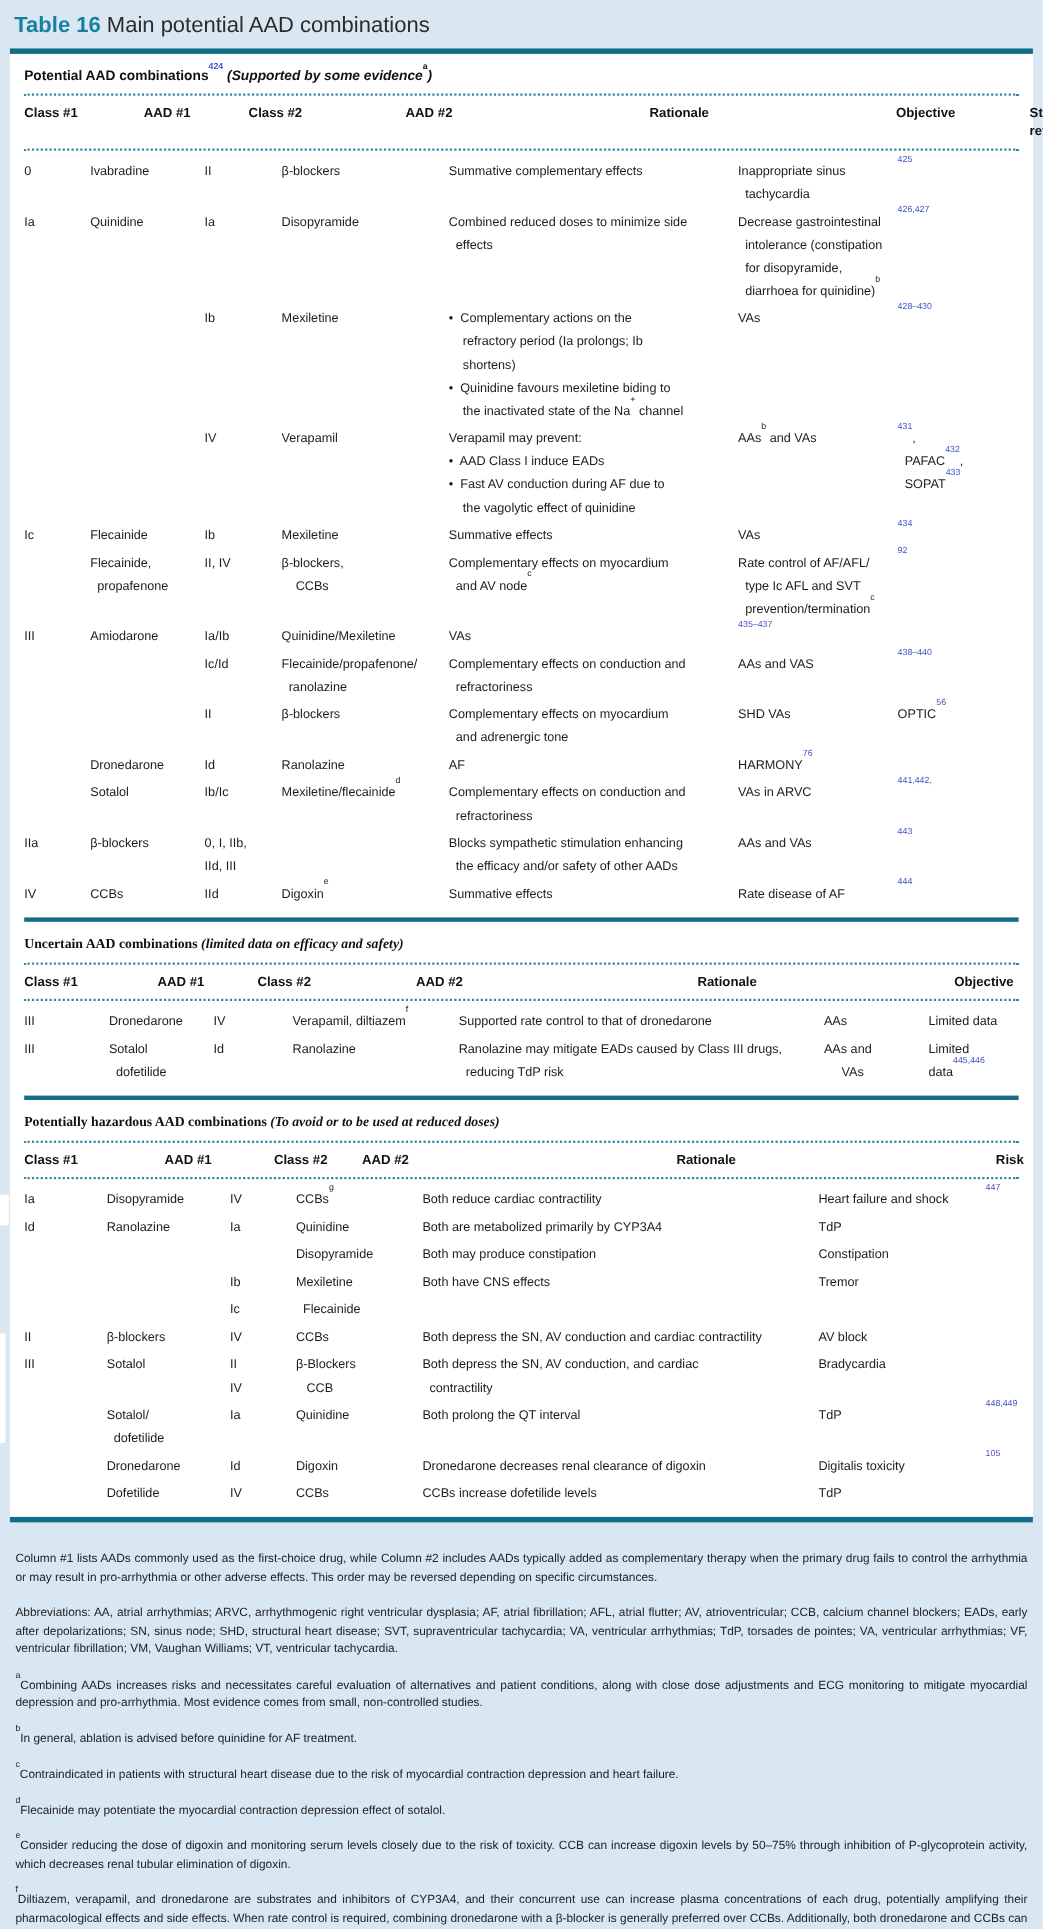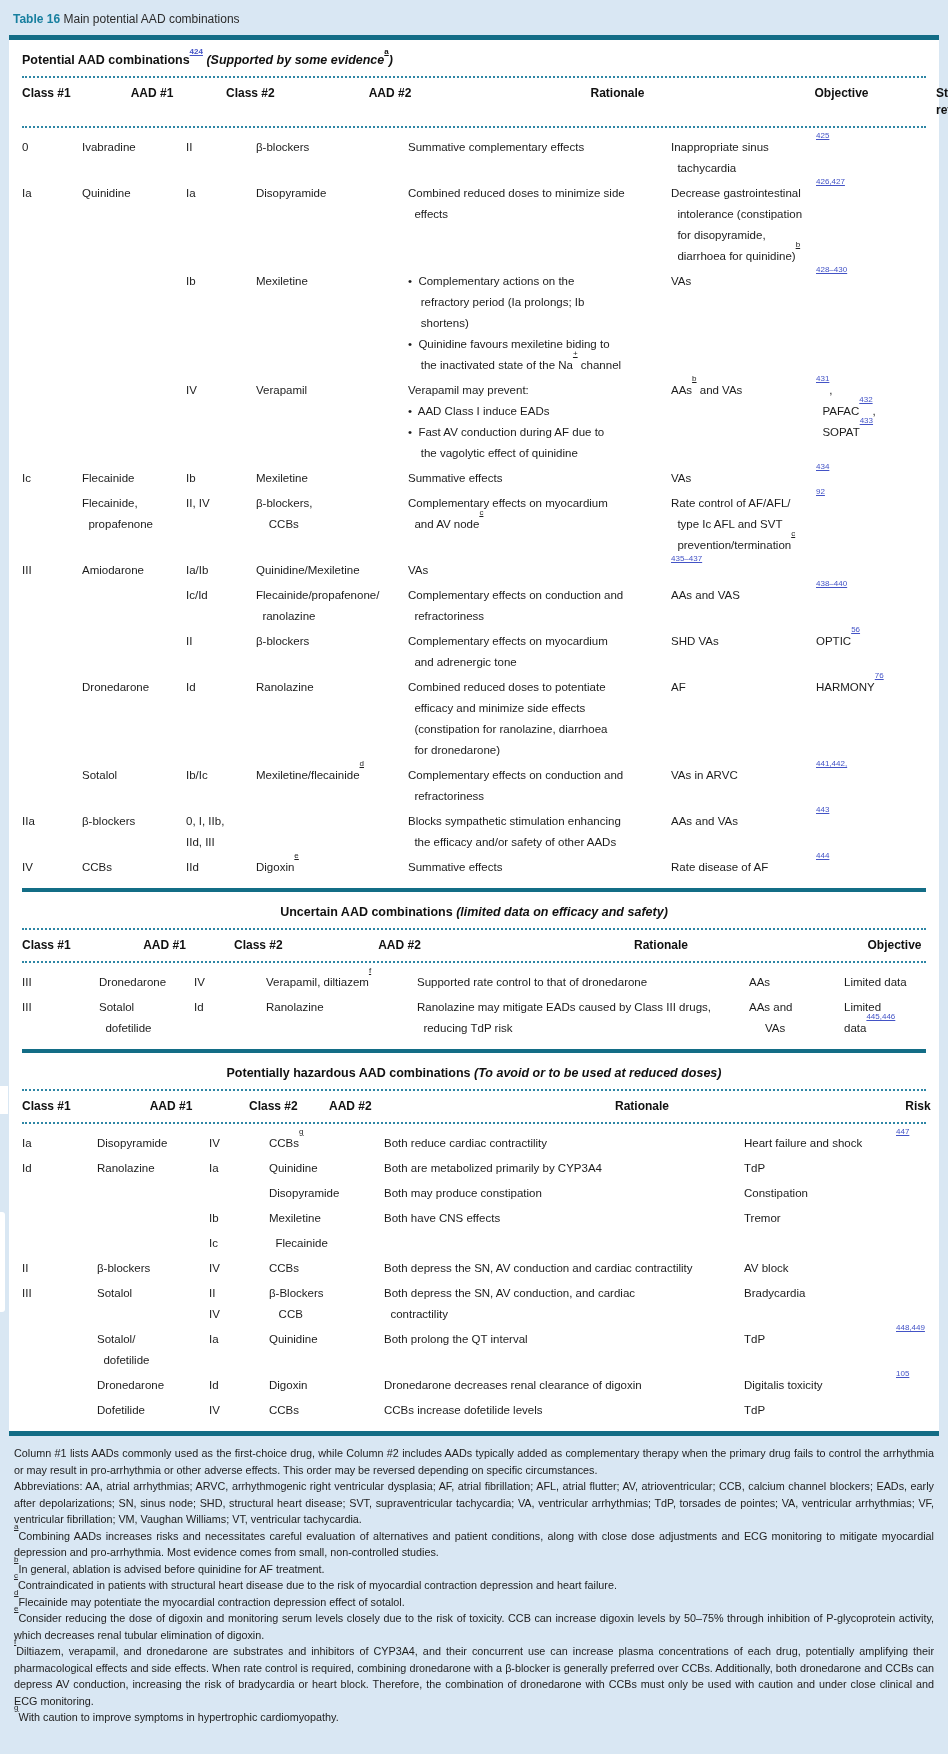--- a/index.html
+++ b/index.html
@@ -5,50 +5,50 @@
 <style>
   html,body{margin:0;padding:0;}
   body{
     width:948px;height:1754px;overflow:hidden;
     background:#d9e7f3;
     font-family:"Liberation Sans",sans-serif;
     color:#1c1c1c;
     position:relative;
   }
   .page{padding:10px 9px 0 9px;}
-  .caption{font-size:12px;padding:2px 0 9px 4px;color:#2b2b2b;}
+  .caption{font-size:20px;padding:2px 0 9px 4px;color:#2b2b2b;}
   .cap-label{font-weight:bold;color:var(--cap,#177f9f);}
   .card{
     background:#ffffff;
     border-top:5px solid var(--teal,#136d86);
     border-bottom:5px solid var(--teal,#136d86);
     padding:0 13px;
   }
   .section{padding:6px 0 8px;}
   .section + .section{border-top:4px solid var(--teal,#136d86);}
   .sec-title{font-weight:bold;font-size:12.5px;padding:7px 0 7px;color:#111;}
-  .sec-title.align-center{text-align:center;}
+  .sec-title.align-center{font-family:Liberation Serif, serif;}
   .st-italic{font-style:italic;}
   .dotted{height:0;border-top:2px dotted var(--dots,#2e86a5);margin:2px 0;}
   .trow{display:grid;column-gap:4px;}
   .cols-s1{grid-template-columns:56px 100px 66px 148px 259px 141px 1fr;}
   .cols-s2{grid-template-columns:73px 91px 68px 147px 328px 91px 1fr;}
   .cols-s3{grid-template-columns:71px 108px 56px 111px 356px 148px 1fr;}
   .thead{padding:5px 0;gap:24px;}
   .thead .tcell{font-weight:bold;font-size:12px;line-height:17px;white-space:pre-line;color:#111;}
   .tcell{font-size:11.5px;line-height:21px;white-space:pre-wrap;}
   .tbody{padding:3px 0 2px;}
   .tbody .trow{margin-top:4px;}
   .h-center{text-align:center;}
   .h-right{text-align:left;}
-  sup{font-size:8px;line-height:0;vertical-align:top;position:relative;top:-1px;text-decoration:underline;}
+  sup{font-size:8px;line-height:0;vertical-align:top;position:relative;top:-1px;}
   sup.ref{color:var(--ref,#4353c6);}
   sup.fn{color:inherit;}
   .footnotes{padding:9px 5px 0 5px;}
-  .fnote{font-size:10.8px;line-height:16.5px;text-align:justify;color:#222;}
+  .fnote{font-size:10.8px;line-height:16.5px;text-align:justify;color:#222;margin-top:16px;}
   .edge-notch{position:absolute;left:0;background:#ffffff;}
   .notch-a{top:1086px;width:8px;height:28px;}
   .notch-b{top:1212px;width:5px;height:100px;border-radius:0 3px 3px 0;}
 </style>
 </head>
 <body style="--teal: #136d86; --dots: #2e86a5; --ref: #4353c6; --cap: #177f9f; background: rgb(217, 231, 243);">
 
 <div class="page">
   <div class="caption">
     <span class="cap-label">Table 16</span>
@@ -170,24 +170,20 @@
             <div class="tcell">Complementary effects on myocardium
   and adrenergic tone</div>
             <div class="tcell">SHD VAs</div>
             <div class="tcell">OPTIC<sup class="ref">56</sup></div>
           </div>
           <div class="trow cols-s1">
             <div class="tcell"></div>
             <div class="tcell">Dronedarone</div>
             <div class="tcell">Id</div>
             <div class="tcell">Ranolazine</div>
-            <div class="tcell">Combined reduced doses to potentiate
-  efficacy and minimize side effects
-  (constipation for ranolazine, diarrhoea
-  for dronedarone)</div>
             <div class="tcell">AF</div>
             <div class="tcell">HARMONY<sup class="ref">76</sup></div>
           </div>
           <div class="trow cols-s1">
             <div class="tcell"></div>
             <div class="tcell">Sotalol</div>
             <div class="tcell">Ib/Ic</div>
             <div class="tcell">Mexiletine/flecainide<sup class="fn">d</sup></div>
             <div class="tcell">Complementary effects on conduction and
   refractoriness</div>

